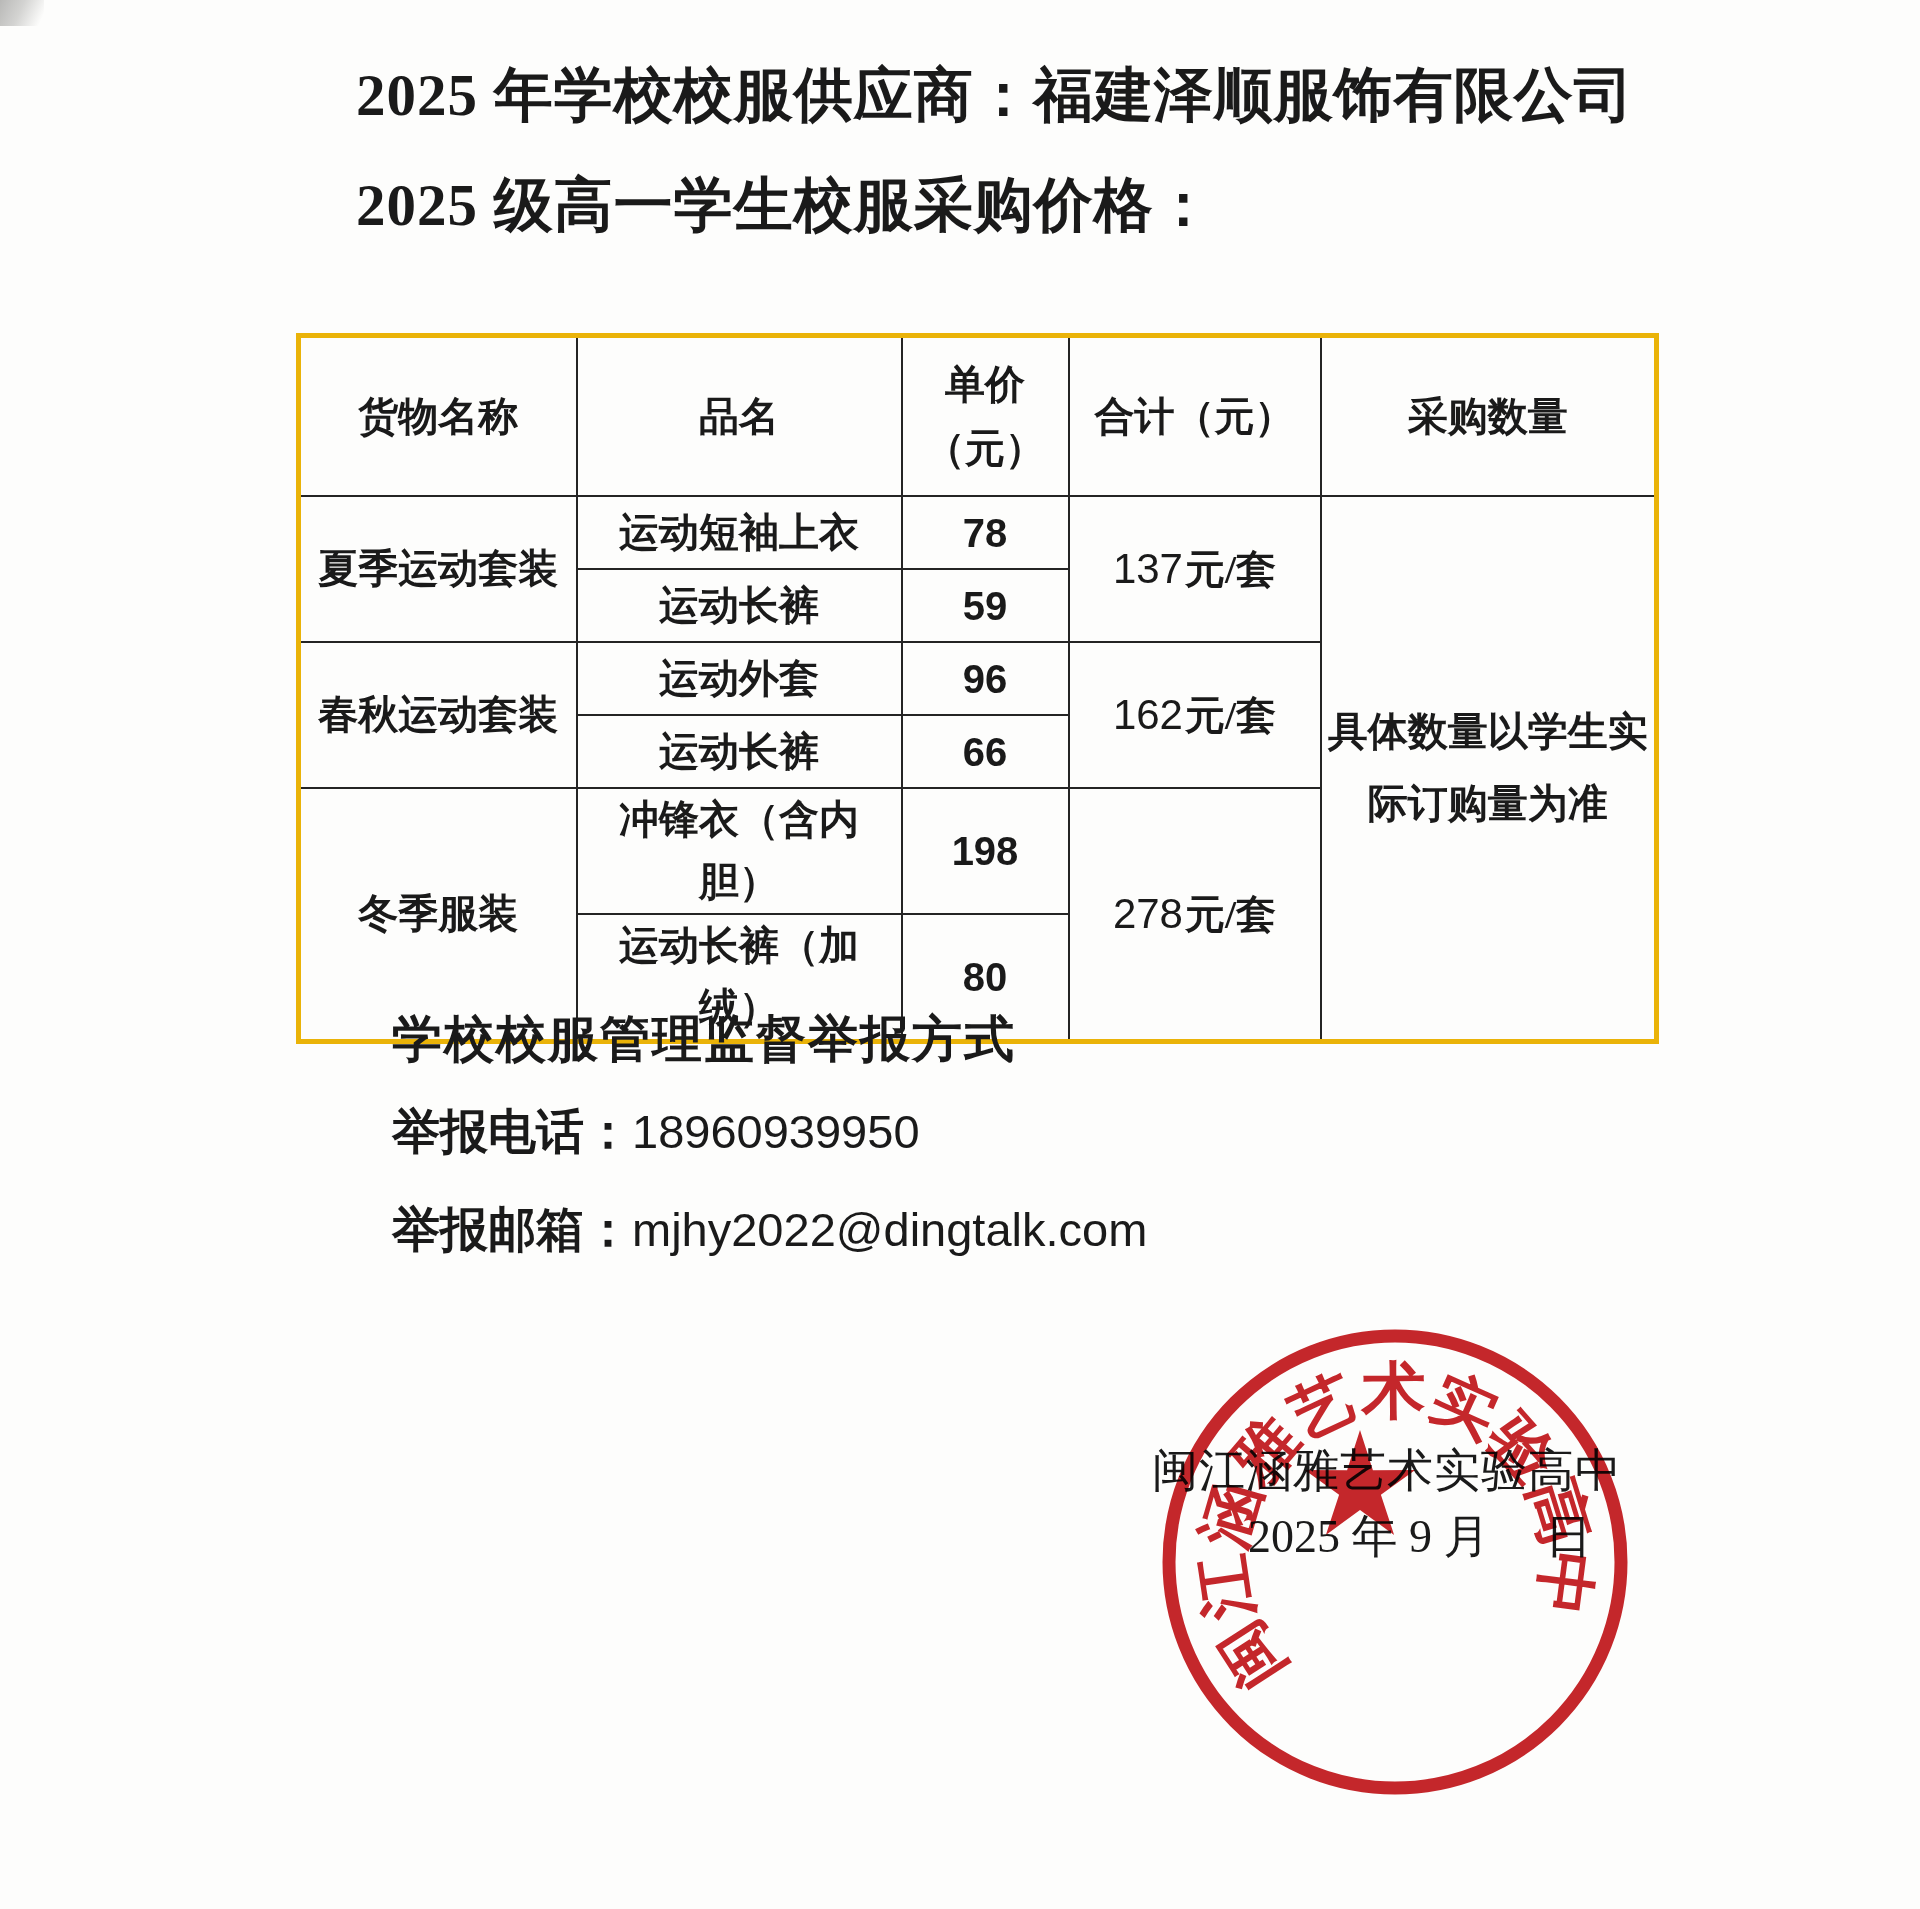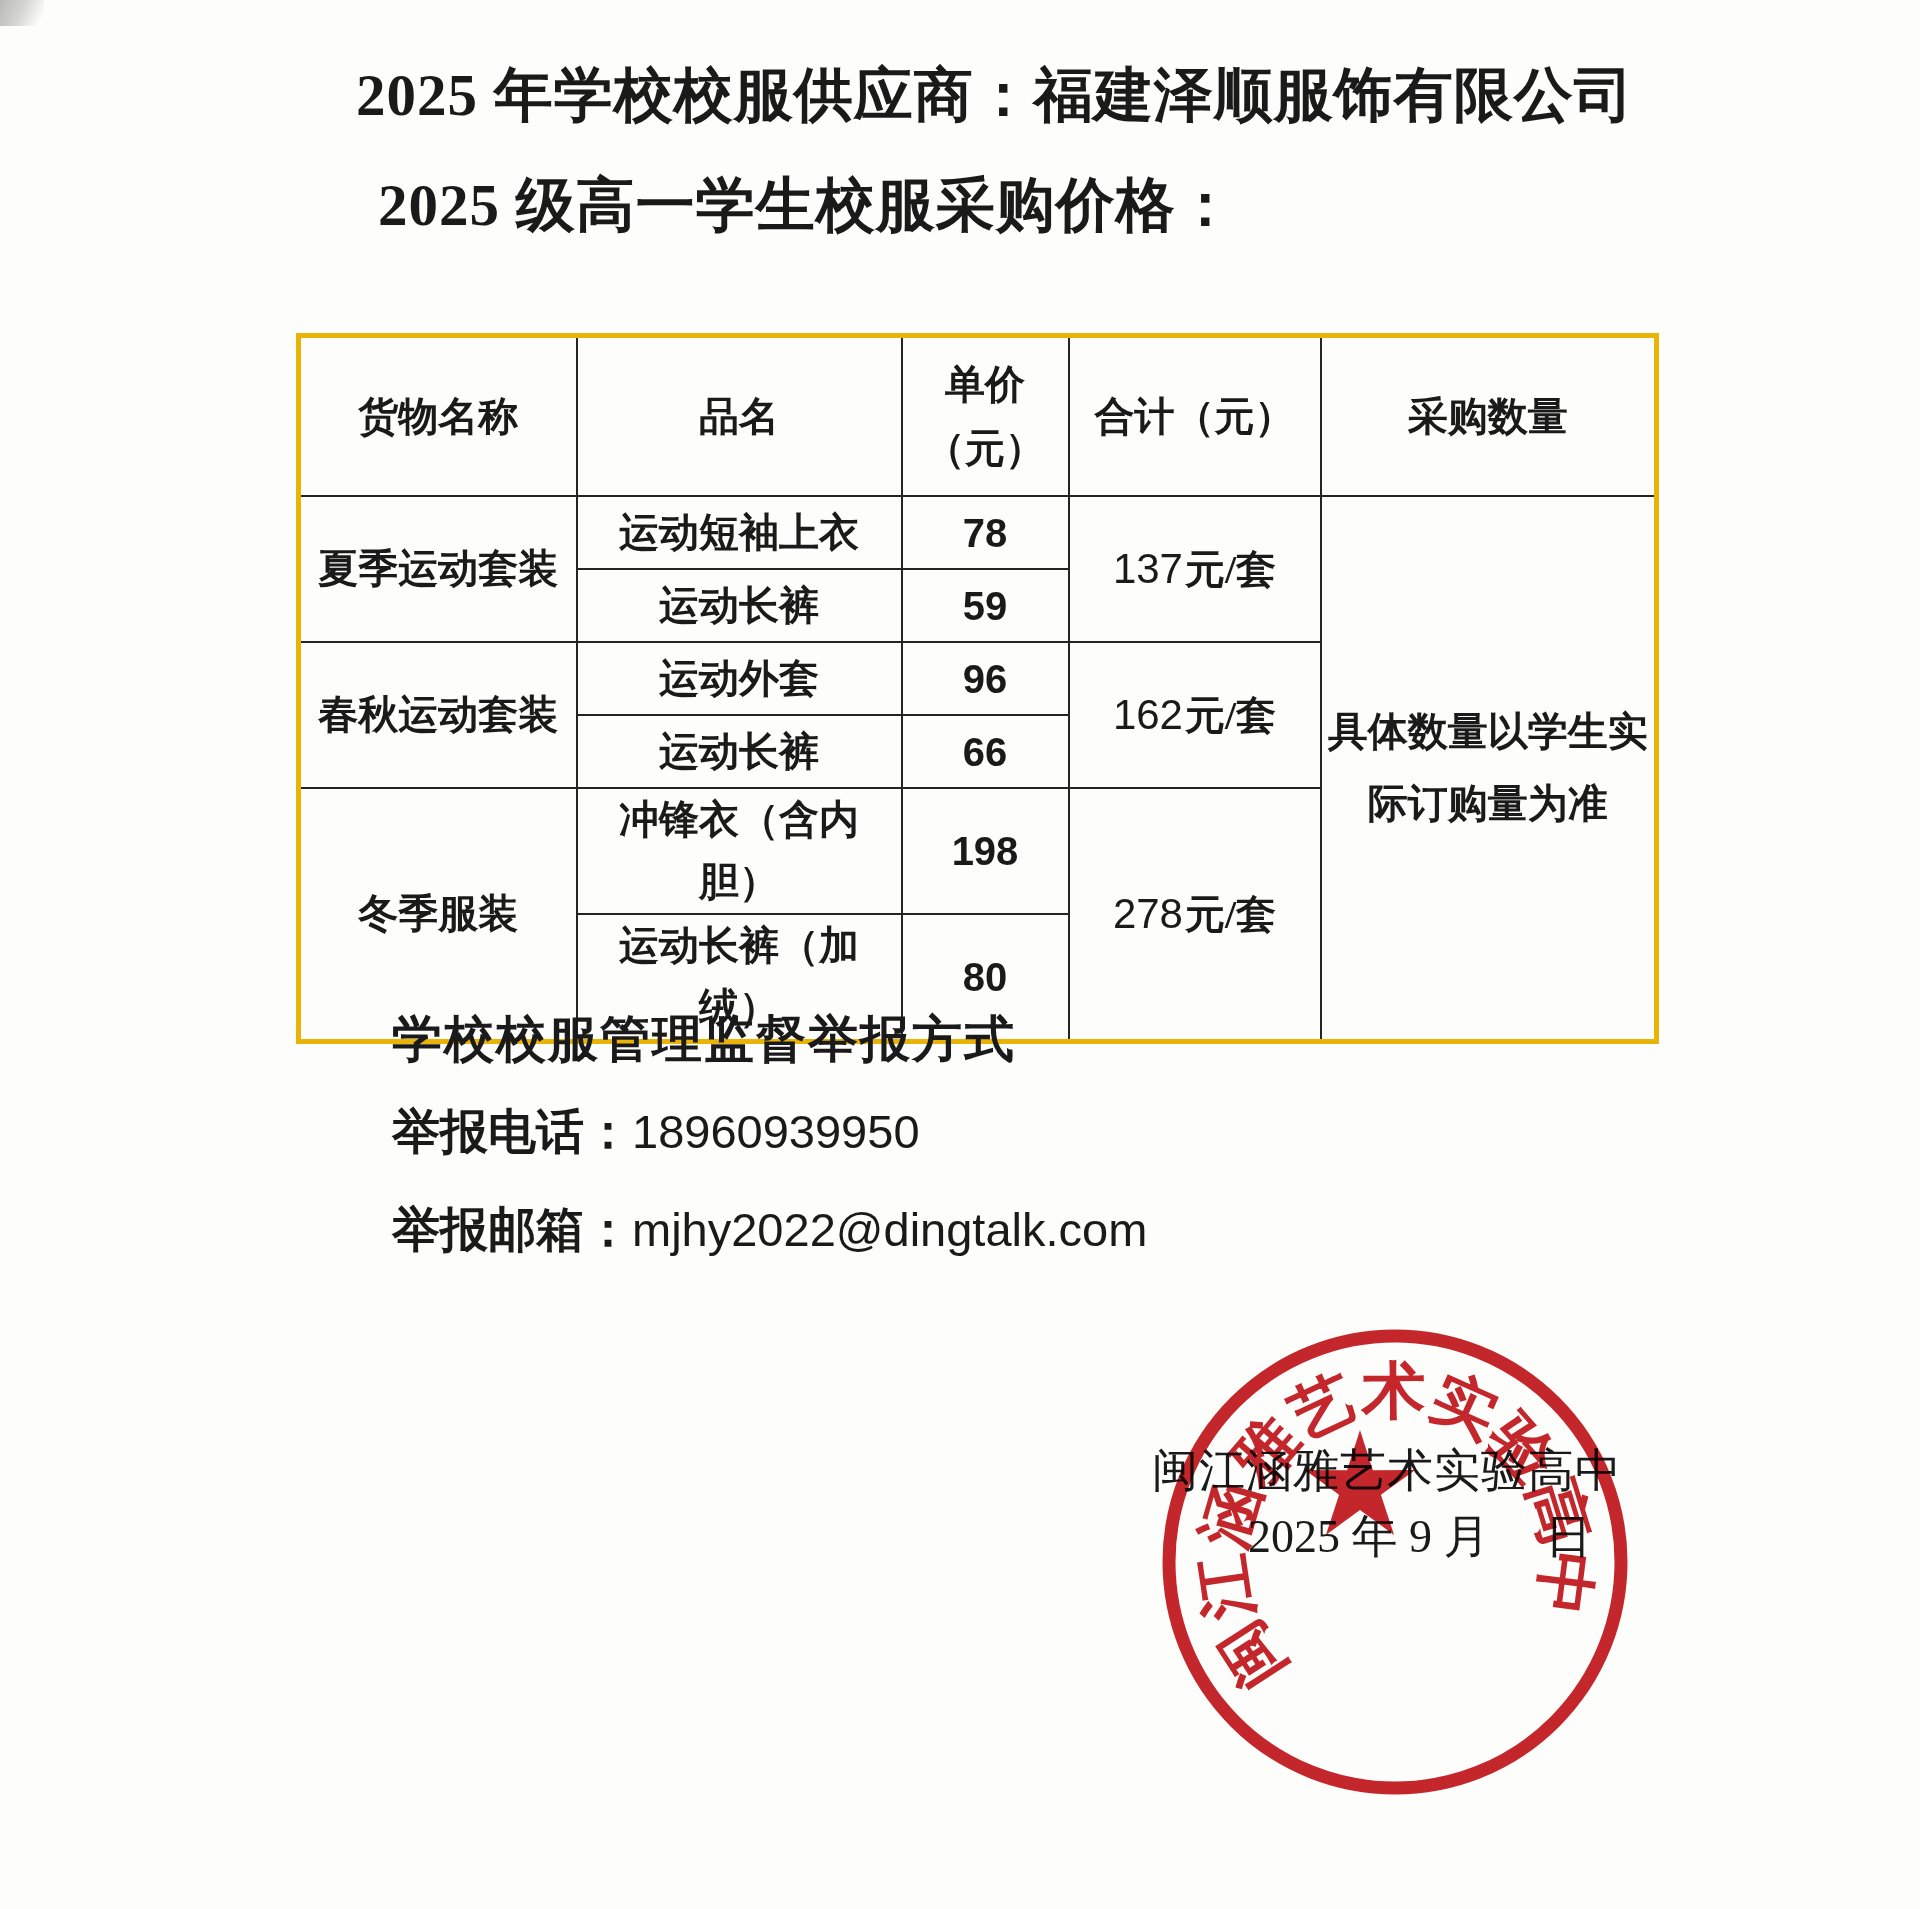--- a/index.html
+++ b/index.html
@@ -11,21 +11,21 @@
   .corner-artifact{
     position:absolute;left:0;top:0;width:44px;height:26px;
     background:linear-gradient(115deg,#a8a8a6 0%,#c9c9c7 45%,#fdfdfc 90%);
     opacity:.8;
   }
   .title{
     position:absolute;left:356px;font-size:59px;font-weight:700;
     letter-spacing:1px;white-space:nowrap;
   }
   #title1{top:56px;}
-  #title2{top:166px;margin-left:22px;}
+  #title2{top:166px;}
 
   
   table.doc-table{
     position:absolute;left:296px;top:333px;
     border-collapse:collapse;table-layout:fixed;
     border:5px solid #eab308;
   }
   table.doc-table td{
     border:2px solid #242424;
     text-align:center;vertical-align:middle;

